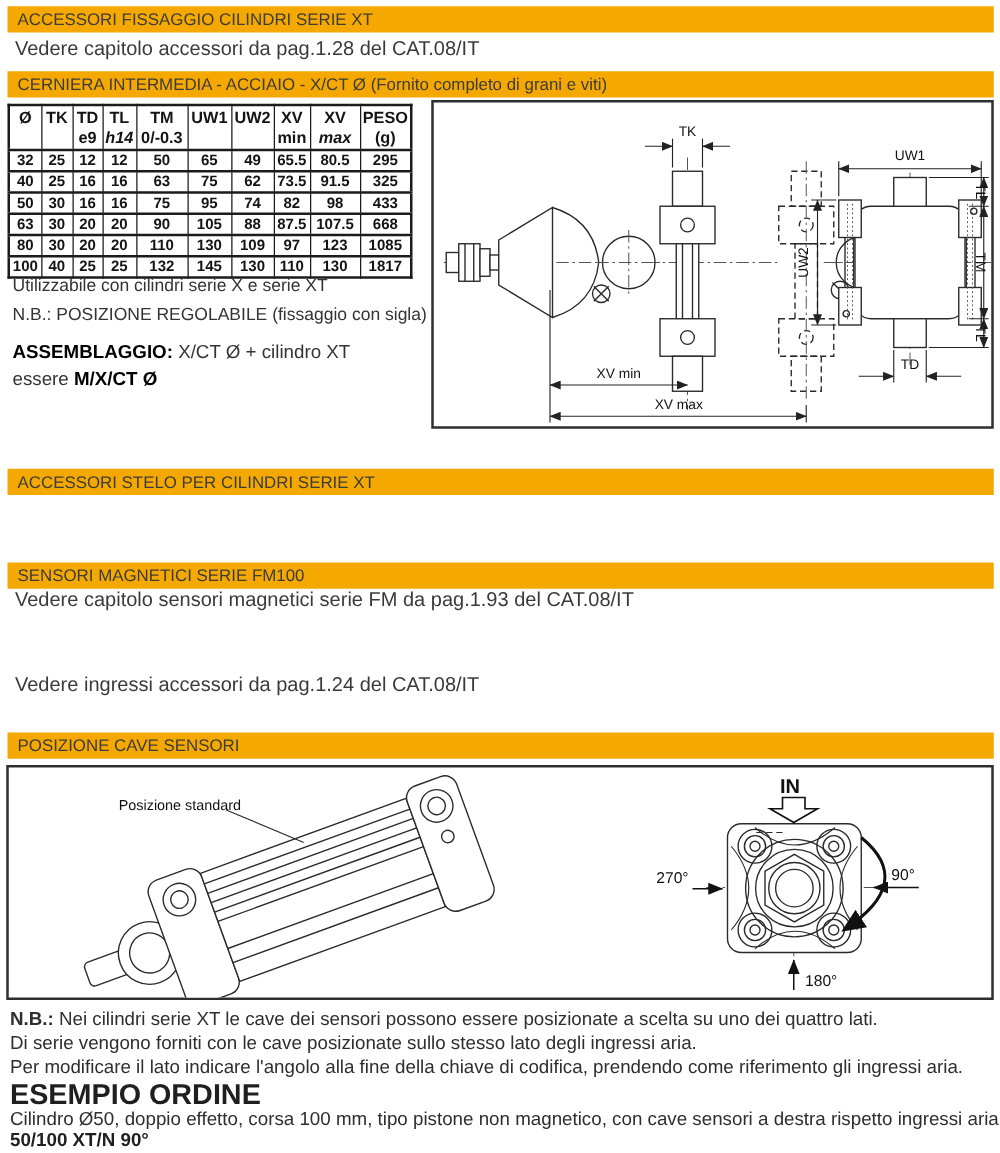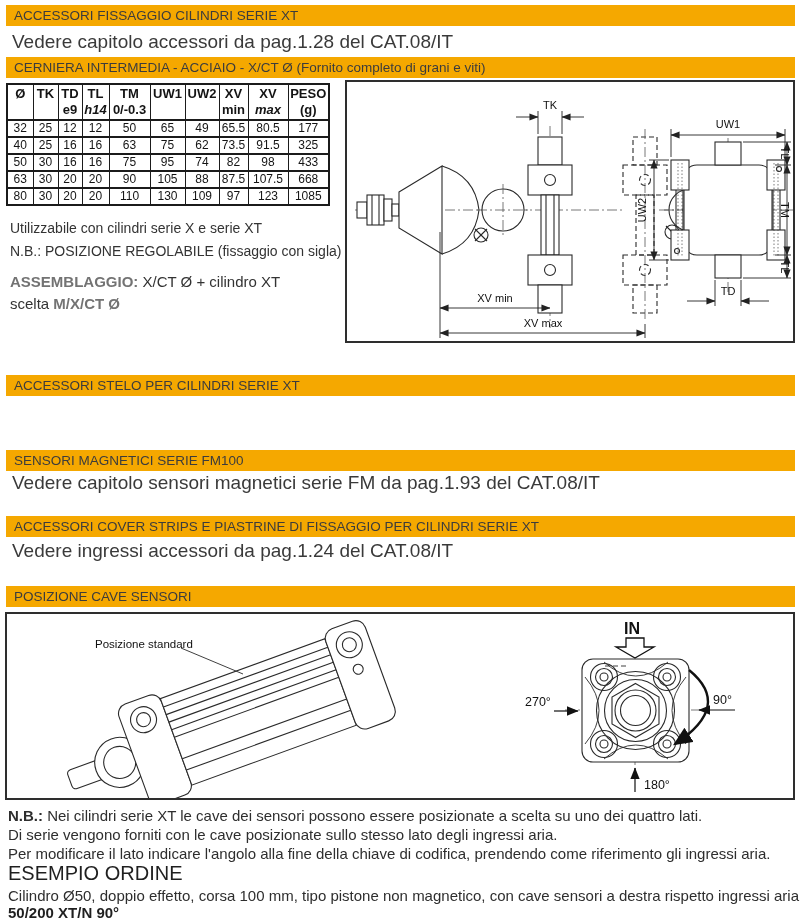--- a/index.html
+++ b/index.html
@@ -2,42 +2,42 @@
 <html><head>
 <meta charset="utf-8">
 <style>
   html,body{margin:0;padding:0;background:#fff;}
   .page{position:relative;width:800px;height:922px;background:#ffffff;
         font-family:"Liberation Sans","DejaVu Sans",sans-serif;color:#333;overflow:hidden;}
 
   .bar{position:absolute;left:6px;right:5px;height:21px;background:#F5A800;
        color:#3c3c3c;font-size:13.5px;line-height:21px;padding-left:8px;box-sizing:border-box;
        white-space:nowrap;}
-  .bodyline{position:absolute;left:12px;font-size:19px;color:#3a3a3a;white-space:nowrap;}
+  .bodyline{position:absolute;left:12px;font-size:16px;color:#3a3a3a;white-space:nowrap;}
 
   
   table.dims{position:absolute;left:6px;top:83px;border-collapse:collapse;table-layout:fixed;
              border:2px solid #1b1b1b;background:#fff;}
   table.dims td{border:1px solid #1b1b1b;text-align:center;vertical-align:top;
                 font-size:12px;color:#141414;padding:0;}
   table.dims thead td{font-weight:bold;font-size:13px;}
   table.dims thead td .l1{display:block;height:17px;line-height:17px;}
   table.dims thead td .l2{display:block;height:17px;line-height:16px;}
   table.dims thead td:nth-child(4) .l2,
   table.dims thead td:nth-child(9) .l2{font-style:italic;}
-  table.dims tbody td{height:15px;line-height:15px;}
+  table.dims tbody td{height:15px;line-height:15px;font-weight:bold;}
   table.dims tbody tr{border-top:2px solid #1b1b1b;}
 
   .note{position:absolute;left:10px;font-size:14px;color:#333;white-space:nowrap;text-align:right;}
-  .note b{color:#737373;}
+  .note b{color:#000000;}
 
   .frame{position:absolute;border:2px solid #2e2e2e;background:#fff;box-sizing:border-box;}
 
   .footline{position:absolute;left:8px;font-size:15px;color:#2e2e2e;white-space:nowrap;}
-  .foottitle{position:absolute;left:8px;font-size:20px;font-weight:normal;color:#1f1f1f;white-space:nowrap;}
+  .foottitle{position:absolute;left:8px;font-size:23px;font-weight:bold;color:#1f1f1f;white-space:nowrap;}
 
   
   .cl{stroke:#555;stroke-width:.8;stroke-dasharray:10 3 2 3;fill:none;}
   .dash{stroke-dasharray:5 3;fill:none;}
   .dot{stroke:#444;stroke-width:.7;stroke-dasharray:1.5 2;fill:none;}
   .dim{stroke:#222;stroke-width:.9;fill:none;}
   .dimtxt{font-size:11px;fill:#111;stroke:none;font-family:"Liberation Sans",sans-serif;}
   .lbltxt{font-size:11.5px;fill:#111;stroke:none;font-family:"Liberation Sans",sans-serif;}
   .angtxt{font-size:12.5px;fill:#111;stroke:none;font-family:"Liberation Sans",sans-serif;}
   .intxt{font-size:16px;font-weight:bold;fill:#111;stroke:none;font-family:"Liberation Sans",sans-serif;}
@@ -113,21 +113,21 @@
         <tr>
           <td>32</td>
           <td>25</td>
           <td>12</td>
           <td>12</td>
           <td>50</td>
           <td>65</td>
           <td>49</td>
           <td>65.5</td>
           <td>80.5</td>
-          <td>177</td>
+          <td>295</td>
         </tr>
         <tr>
           <td>40</td>
           <td>25</td>
           <td>16</td>
           <td>16</td>
           <td>63</td>
           <td>75</td>
           <td>62</td>
           <td>73.5</td>
@@ -163,30 +163,42 @@
           <td>30</td>
           <td>20</td>
           <td>20</td>
           <td>110</td>
           <td>130</td>
           <td>109</td>
           <td>97</td>
           <td>123</td>
           <td>1085</td>
         </tr>
+        <tr>
+          <td>100</td>
+          <td>40</td>
+          <td>25</td>
+          <td>25</td>
+          <td>132</td>
+          <td>145</td>
+          <td>130</td>
+          <td>110</td>
+          <td>130</td>
+          <td>1817</td>
+        </tr>
       </tbody>
   </table>
 
   <div class="note" style="top:220px">Utilizzabile con cilindri serie X e serie XT</div>
   <div class="note" style="top:243px">N.B.: POSIZIONE REGOLABILE (fissaggio con sigla)</div>
   <div class="note" style="top:273px;font-size:15px">
     <b>ASSEMBLAGGIO:</b><span> X/CT Ø + cilindro XT</span>
   </div>
   <div class="note" style="top:295px;font-size:15px">
-    <span>scelta </span><b>M/X/CT Ø</b>
+    <span>essere </span><b>M/X/CT Ø</b>
   </div>
 
   <div class="frame" style="left:345px;top:80px;width:450px;height:263px">
     <svg width="446" height="259" viewBox="0 0 446 259">
       <defs>
         <marker id="ar1" markerWidth="10" markerHeight="8" refX="9.5" refY="4" orient="auto-start-reverse">
           <path d="M0,0 L10,4 L0,8 Z" fill="#222"></path>
         </marker>
       </defs>
 
@@ -296,21 +308,20 @@
         <text x="381" y="213" text-anchor="middle" class="dimtxt">TD</text>
       </g>
     </svg>
   </div>
 
   <div class="bar" style="top:375px">ACCESSORI STELO PER CILINDRI SERIE XT</div>
 
   <div class="bar" style="top:450px">SENSORI MAGNETICI SERIE FM100</div>
   <div class="bodyline" style="top:472px">Vedere capitolo sensori magnetici serie FM  da pag.1.93 del CAT.08/IT</div>
 
-  <div class="bar" style="top:516px">ACCESSORI COVER STRIPS E PIASTRINE DI FISSAGGIO PER CILINDRI SERIE XT</div>
   <div class="bodyline" style="top:540px">Vedere ingressi accessori da pag.1.24 del CAT.08/IT</div>
 
   <div class="bar" style="top:586px">POSIZIONE CAVE SENSORI</div>
 
   <div class="frame" style="left:5px;top:612px;width:790px;height:188px">
     <svg width="786" height="184" viewBox="0 0 786 184">
       <defs>
         <marker id="ar2" markerWidth="10" markerHeight="8" refX="9.5" refY="4" orient="auto-start-reverse">
           <path d="M0,0 L10,4 L0,8 Z" fill="#111"></path>
         </marker>
@@ -383,15 +394,15 @@
     </svg>
   </div>
 
   <div class="footline" style="top:826px">Di serie vengono forniti con le cave posizionate sullo stesso lato degli ingressi aria.</div>
   <div class="footline" style="top:807px">
     <b>N.B.:</b><span> Nei cilindri serie XT le cave dei sensori possono essere posizionate a scelta su uno dei quattro lati.</span>
   </div>
   <div class="footline" style="top:845px">Per modificare il lato indicare l'angolo alla fine della chiave di codifica, prendendo come riferimento gli ingressi aria.</div>
   <div class="foottitle" style="top:862px">ESEMPIO ORDINE</div>
   <div class="footline" style="top:887px">Cilindro Ø50, doppio effetto, corsa 100 mm, tipo pistone non magnetico, con cave sensori a destra rispetto ingressi aria,</div>
-  <div class="footline" style="top:904px;font-weight:bold;color:#1f1f1f">50/200 XT/N 90°</div>
+  <div class="footline" style="top:904px;font-weight:bold;color:#1f1f1f">50/100 XT/N 90°</div>
 
 </div>
 
 </body></html>

